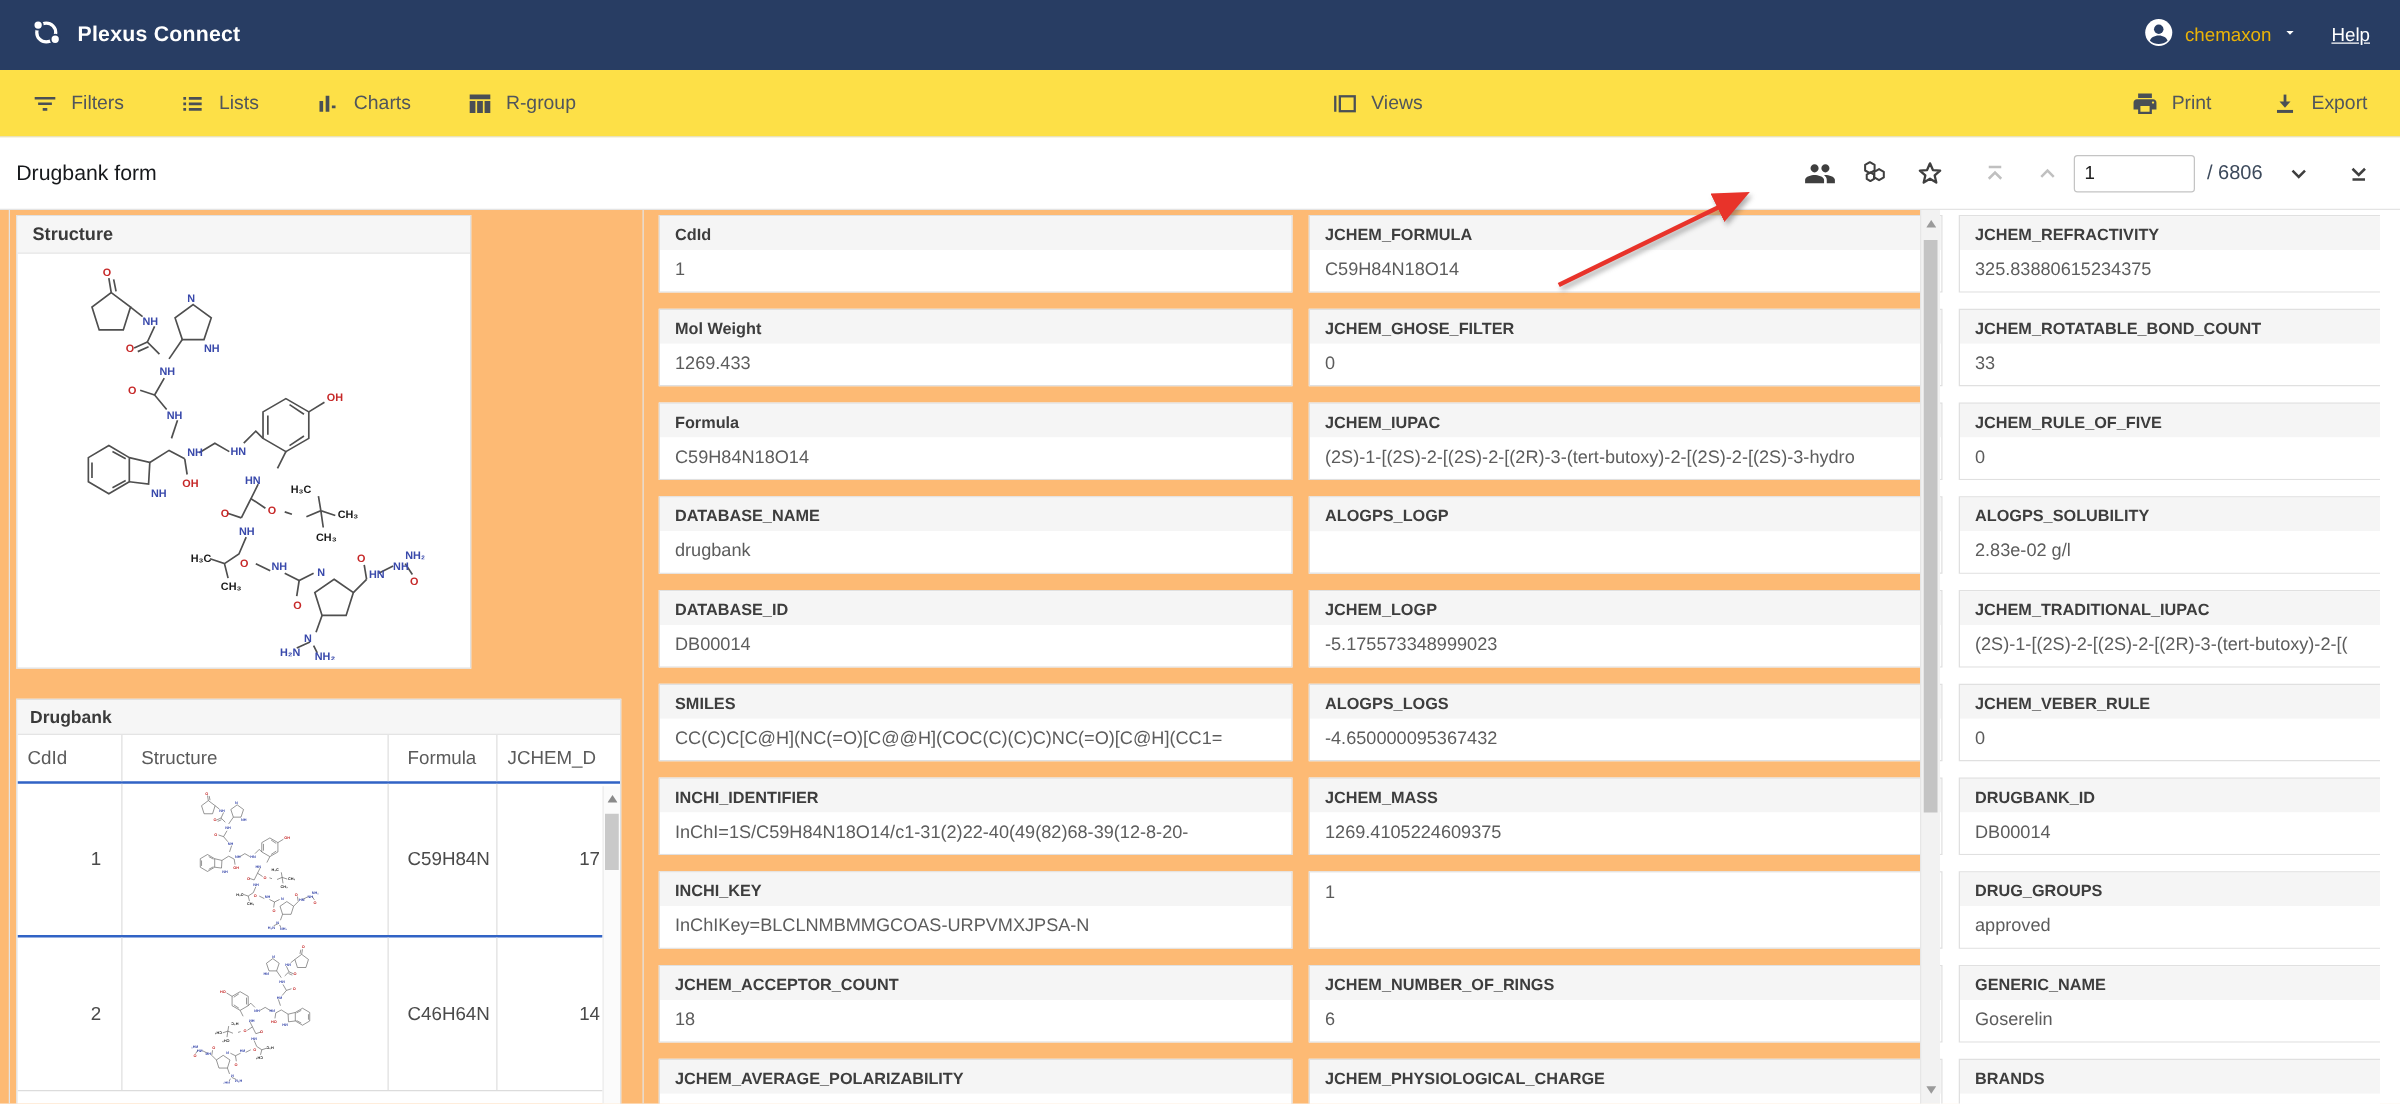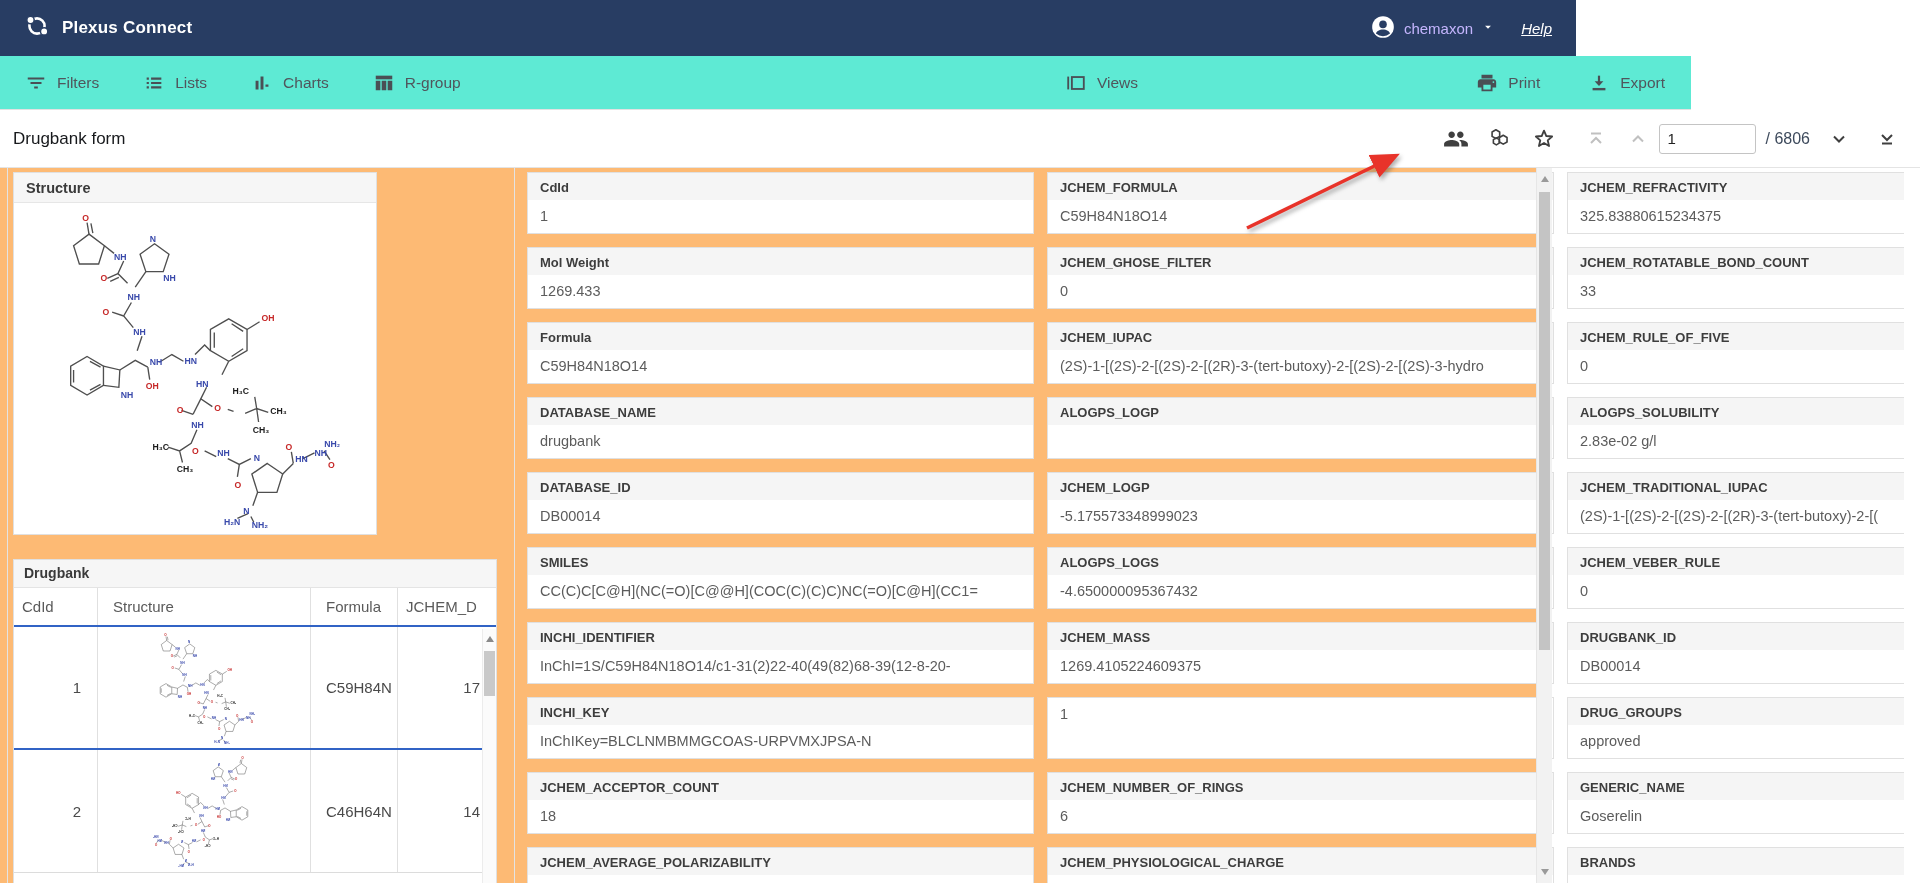--- a/index.html
+++ b/index.html
@@ -1,32 +1,32 @@
 <!DOCTYPE html>
 <html><head>
 <meta charset="utf-8">
 <style>
   * { margin:0; padding:0; box-sizing:border-box; }
   html,body { width:1920px; height:883px; overflow:hidden; background:#fff;
               font-family:"Liberation Sans", sans-serif; position:relative; }
 
   
-  .navbar { position:absolute; left:0; top:0; width:1576px; height:56px;
+  .navbar { position:absolute; left:0; top:0; width:1920px; height:56px;
             background:#283d63; display:flex; align-items:center;
             justify-content:space-between; padding:0 24px; }
   .brand { display:flex; align-items:center; gap:12px; color:#fff;
            font-size:17px; font-weight:600; letter-spacing:.2px; }
   .nav-right { display:flex; align-items:center; gap:26px; }
-  .user-menu { display:flex; align-items:center; gap:8px; color:#c4b5fd;
+  .user-menu { display:flex; align-items:center; gap:8px; color:#eab308;
                font-size:15px; cursor:pointer; }
-  .help-link { color:#fff; font-size:15px; text-decoration:underline; cursor:pointer;font-style:italic; }
-
-  
-  .toolbar { position:absolute; left:0; top:56px; width:1691px; height:54px;
-             background:#5eead4; border-bottom:1px solid #e2e2e2; }
+  .help-link { color:#fff; font-size:15px; text-decoration:underline; cursor:pointer; }
+
+  
+  .toolbar { position:absolute; left:0; top:56px; width:1920px; height:54px;
+             background:#fde047; border-bottom:1px solid #e2e2e2; }
   .tb-left { position:absolute; left:25px; top:0; height:100%;
              display:flex; align-items:center; gap:44px; }
   .tb-views { position:absolute; left:1065px; top:0; height:100%;
               display:flex; align-items:center; }
   .tb-right { position:absolute; right:26px; top:0; height:100%;
               display:flex; align-items:center; gap:48px; }
   .tbtn { display:flex; align-items:center; gap:10px; color:#50555c;
           font-size:15.5px; cursor:pointer; }
   .tbtn svg { display:block; }
 

